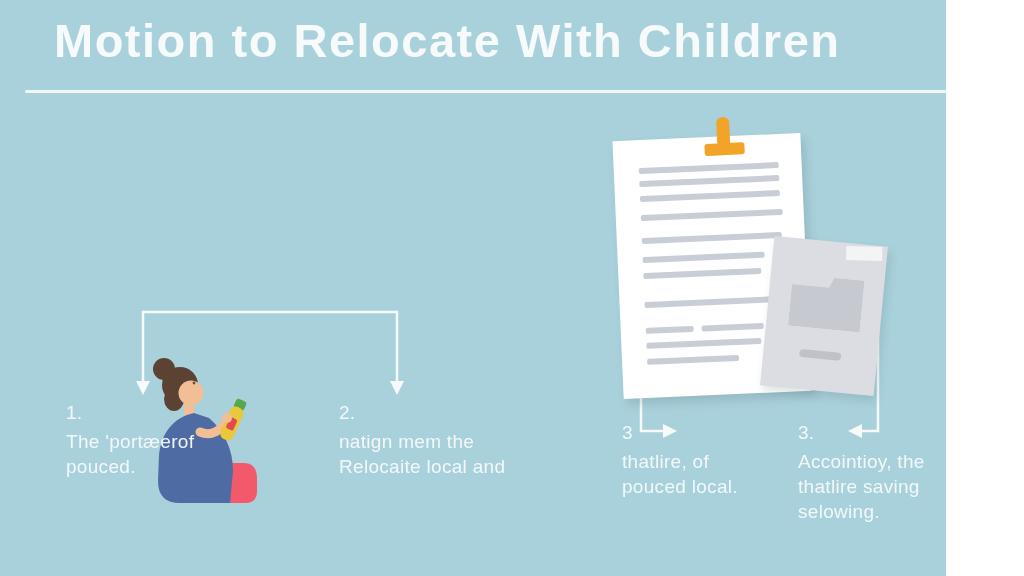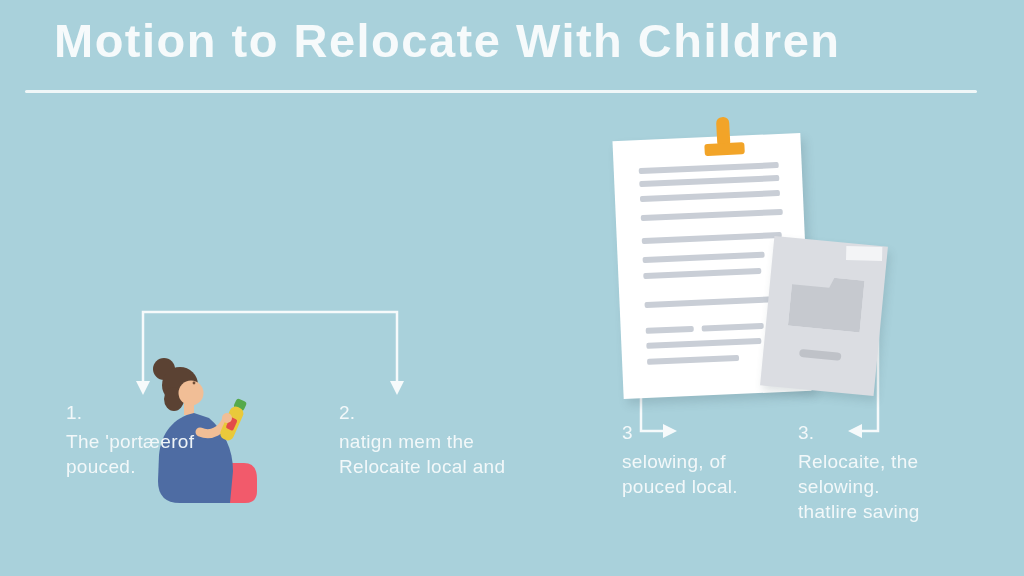--- a/index.html
+++ b/index.html
@@ -1,19 +1,19 @@
 <!DOCTYPE html>
 <html style="--bg: #A9D1DB; --ink: #F6FAFB; --paper: #FFFFFF; --paper-line: #C9CED6; --pin: #F2A428; --folder: #DBDDE2; --folder-icon: #C6C9CF; --folder-line: #BFC2C8; --folder-tab: #F3F4F6; --hair: #5B4233; --skin: #F1BE96; --shirt: #4E6CA3; --pants: #F25A6B; --bottle: #E9C93B; --cap: #55A94B; --label: #E34A4A;"><head>
 <meta charset="utf-8">
 <style>
   * { margin:0; padding:0; box-sizing:border-box; }
   html,body { width:1024px; height:576px; overflow:hidden; }
   body { font-family:"Liberation Sans", sans-serif; }
   .canvas {
-    position:relative; width:1024px; height:576px;
+    position:relative; width:946px; height:576px;
     background:var(--bg); overflow:hidden;
   }
   .title {
     position:absolute; left:54px; top:13px; z-index:5;
     font-size:47px; font-weight:700; letter-spacing:1.5px;
     color:var(--ink); white-space:nowrap;
   }
   .divider {
     position:absolute; left:25px; top:90px; width:952px; height:3px;
     background:var(--ink); opacity:.92; border-radius:2px; z-index:5;
@@ -144,24 +144,24 @@
   </div>
 
   <div class="step s2">
     <div class="step-num">2.</div>
     <div>natign mem the</div>
     <div>Relocaite local and</div>
   </div>
 
   <div class="step s3">
     <div class="step-num">3</div>
-    <div>selowing, of</div>
+    <div>thatlire, of</div>
     <div>pouced local.</div>
   </div>
 
   <div class="step s4">
     <div class="step-num">3.</div>
-    <div>Relocaite, the</div>
+    <div>Accointioy, the</div>
+    <div>thatlire saving</div>
     <div>selowing.</div>
-    <div>thatlire saving</div>
   </div>
 
 </div>
 
 </body></html>

